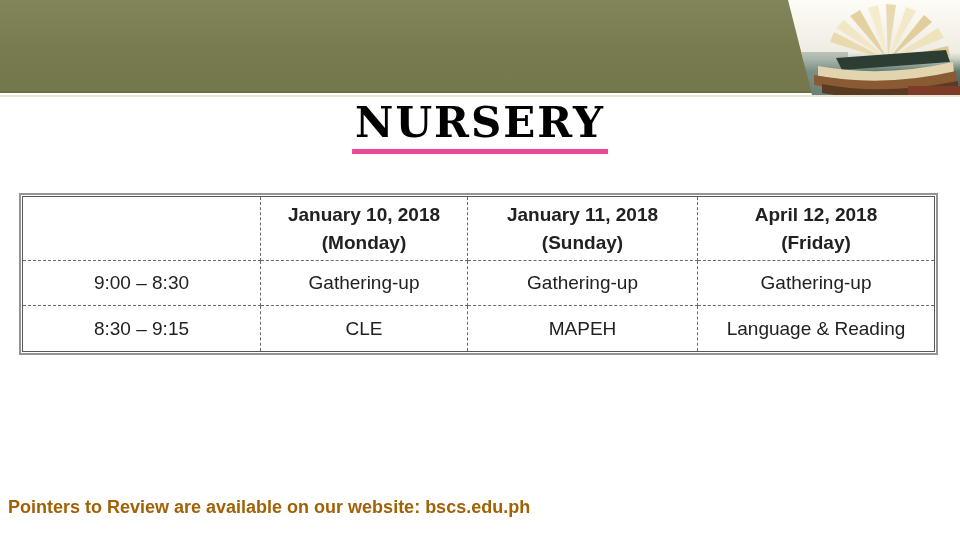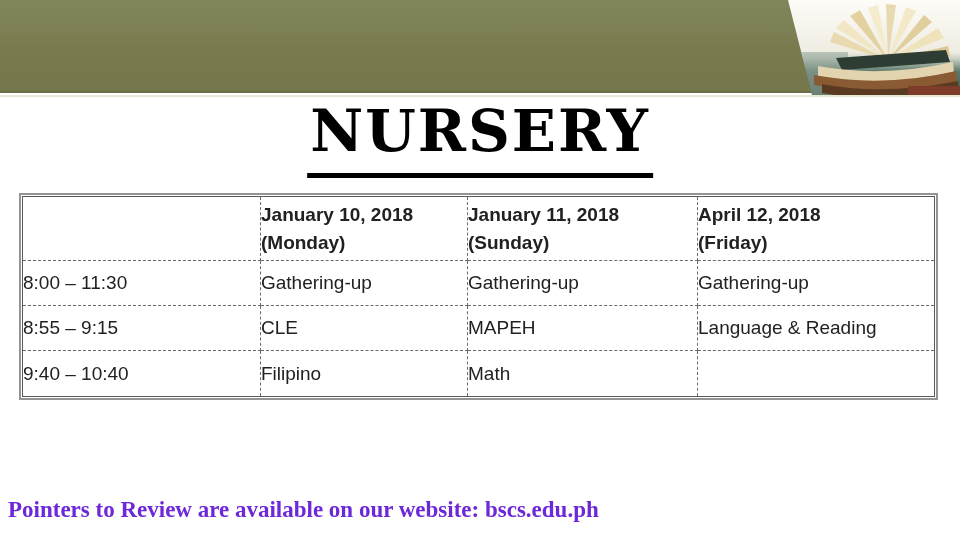--- a/index.html
+++ b/index.html
@@ -41,26 +41,26 @@
   .title-wrap {
     position: absolute;
     top: 102px; left: 50%;
     transform: translateX(-50%);
     text-align: center;
   }
   .title {
     display: inline-block;
     font-family: "DejaVu Serif", "Liberation Serif", serif;
     font-weight: bold;
-    font-size: 58px;
+    font-size: 42px;
     line-height: 1.0;
     letter-spacing: 2px;
     color: #000000;
-    border-bottom: 5px solid #000000;
-    padding: 0 3px 13px 3px;
+    border-bottom: 5px solid #ec4899;
+    padding: 0 3px 5px 3px;
     white-space: nowrap;
   }
 
   
   .table-wrap {
     position: absolute;
     top: 196px; left: 22px;
   }
   table.schedule {
     border-collapse: separate;
@@ -72,44 +72,44 @@
     outline-offset: 1px;
     background: #ffffff;
   }
   table.schedule col.c0 { width: 238px; }
   table.schedule col.c1 { width: 207px; }
   table.schedule col.c2 { width: 230px; }
   table.schedule col.c3 { width: 236px; }
   table.schedule th, table.schedule td {
     border-right: 1px dashed #6a6a6a;
     border-bottom: 1px dashed #6a6a6a;
-    text-align: left;
+    text-align: center;
     vertical-align: middle;
     color: #212121;
     font-size: 19px;
     overflow: hidden;
     white-space: nowrap;
   }
   table.schedule th:last-child, table.schedule td:last-child { border-right: none; }
   table.schedule tr:last-child td { border-bottom: none; }
   table.schedule thead th {
     height: 64px;
     font-weight: bold;
     line-height: 1.45;
   }
   table.schedule tbody td { height: 45px; font-weight: normal; }
 
   
   .footer-text {
     position: absolute;
     top: 497px; left: 8px;
-    font-family: Liberation Serif, serif;
+    font-family: Liberation Sans, sans-serif;
     font-weight: bold;
-    font-size: 23px;
-    color: #6d28d9;
+    font-size: 18px;
+    color: #a16207;
     white-space: nowrap;
   }
 </style>
 </head>
 <body>
 
 <div class="slide">
 
   <div class="band"></div>
   <div class="band-accent"></div>
@@ -175,36 +175,30 @@
             <div>(Sunday)</div>
           </th>
           <th>
             <div>April 12, 2018</div>
             <div>(Friday)</div>
           </th>
         </tr>
       </thead>
       <tbody>
         <tr>
-          <td>8:00 – 11:30</td>
+          <td>9:00 – 8:30</td>
           <td>Gathering-up</td>
           <td>Gathering-up</td>
           <td>Gathering-up</td>
         </tr>
         <tr>
-          <td>8:55 – 9:15</td>
+          <td>8:30 – 9:15</td>
           <td>CLE</td>
           <td>MAPEH</td>
           <td>Language &amp; Reading</td>
         </tr>
-        <tr>
-          <td>9:40 – 10:40</td>
-          <td>Filipino</td>
-          <td>Math</td>
-          <td></td>
-        </tr>
       </tbody>
     </table>
   </div>
 
   <div class="footer-text">Pointers to Review are available on our website: bscs.edu.ph</div>
 
 </div>
 
 </body></html>

